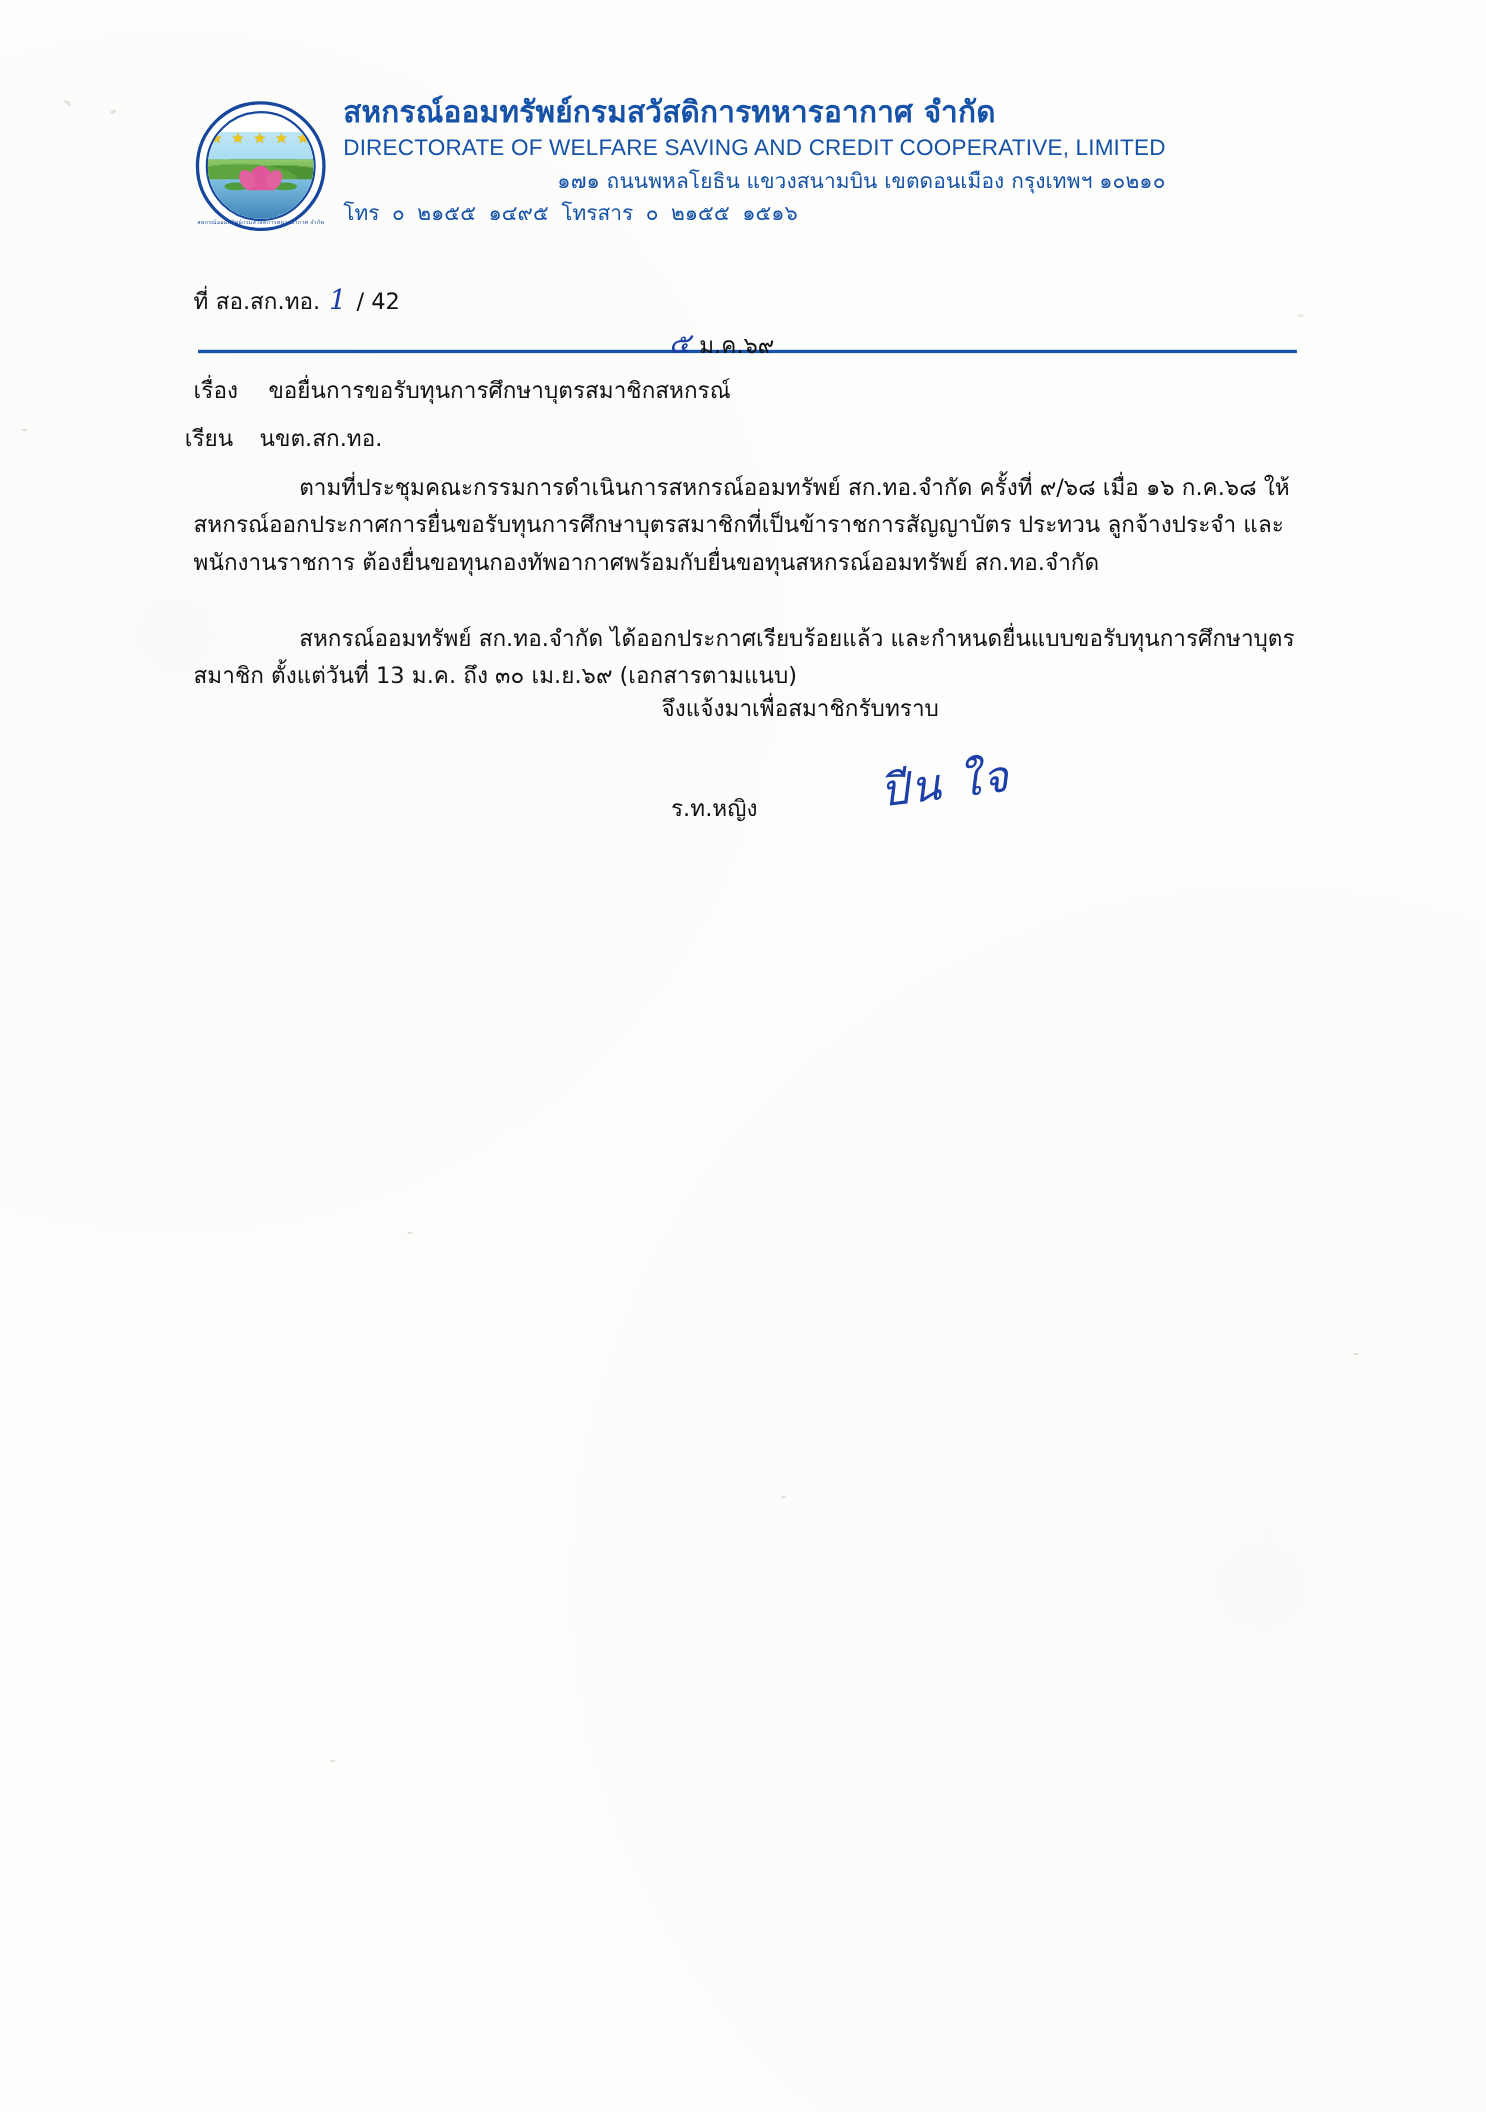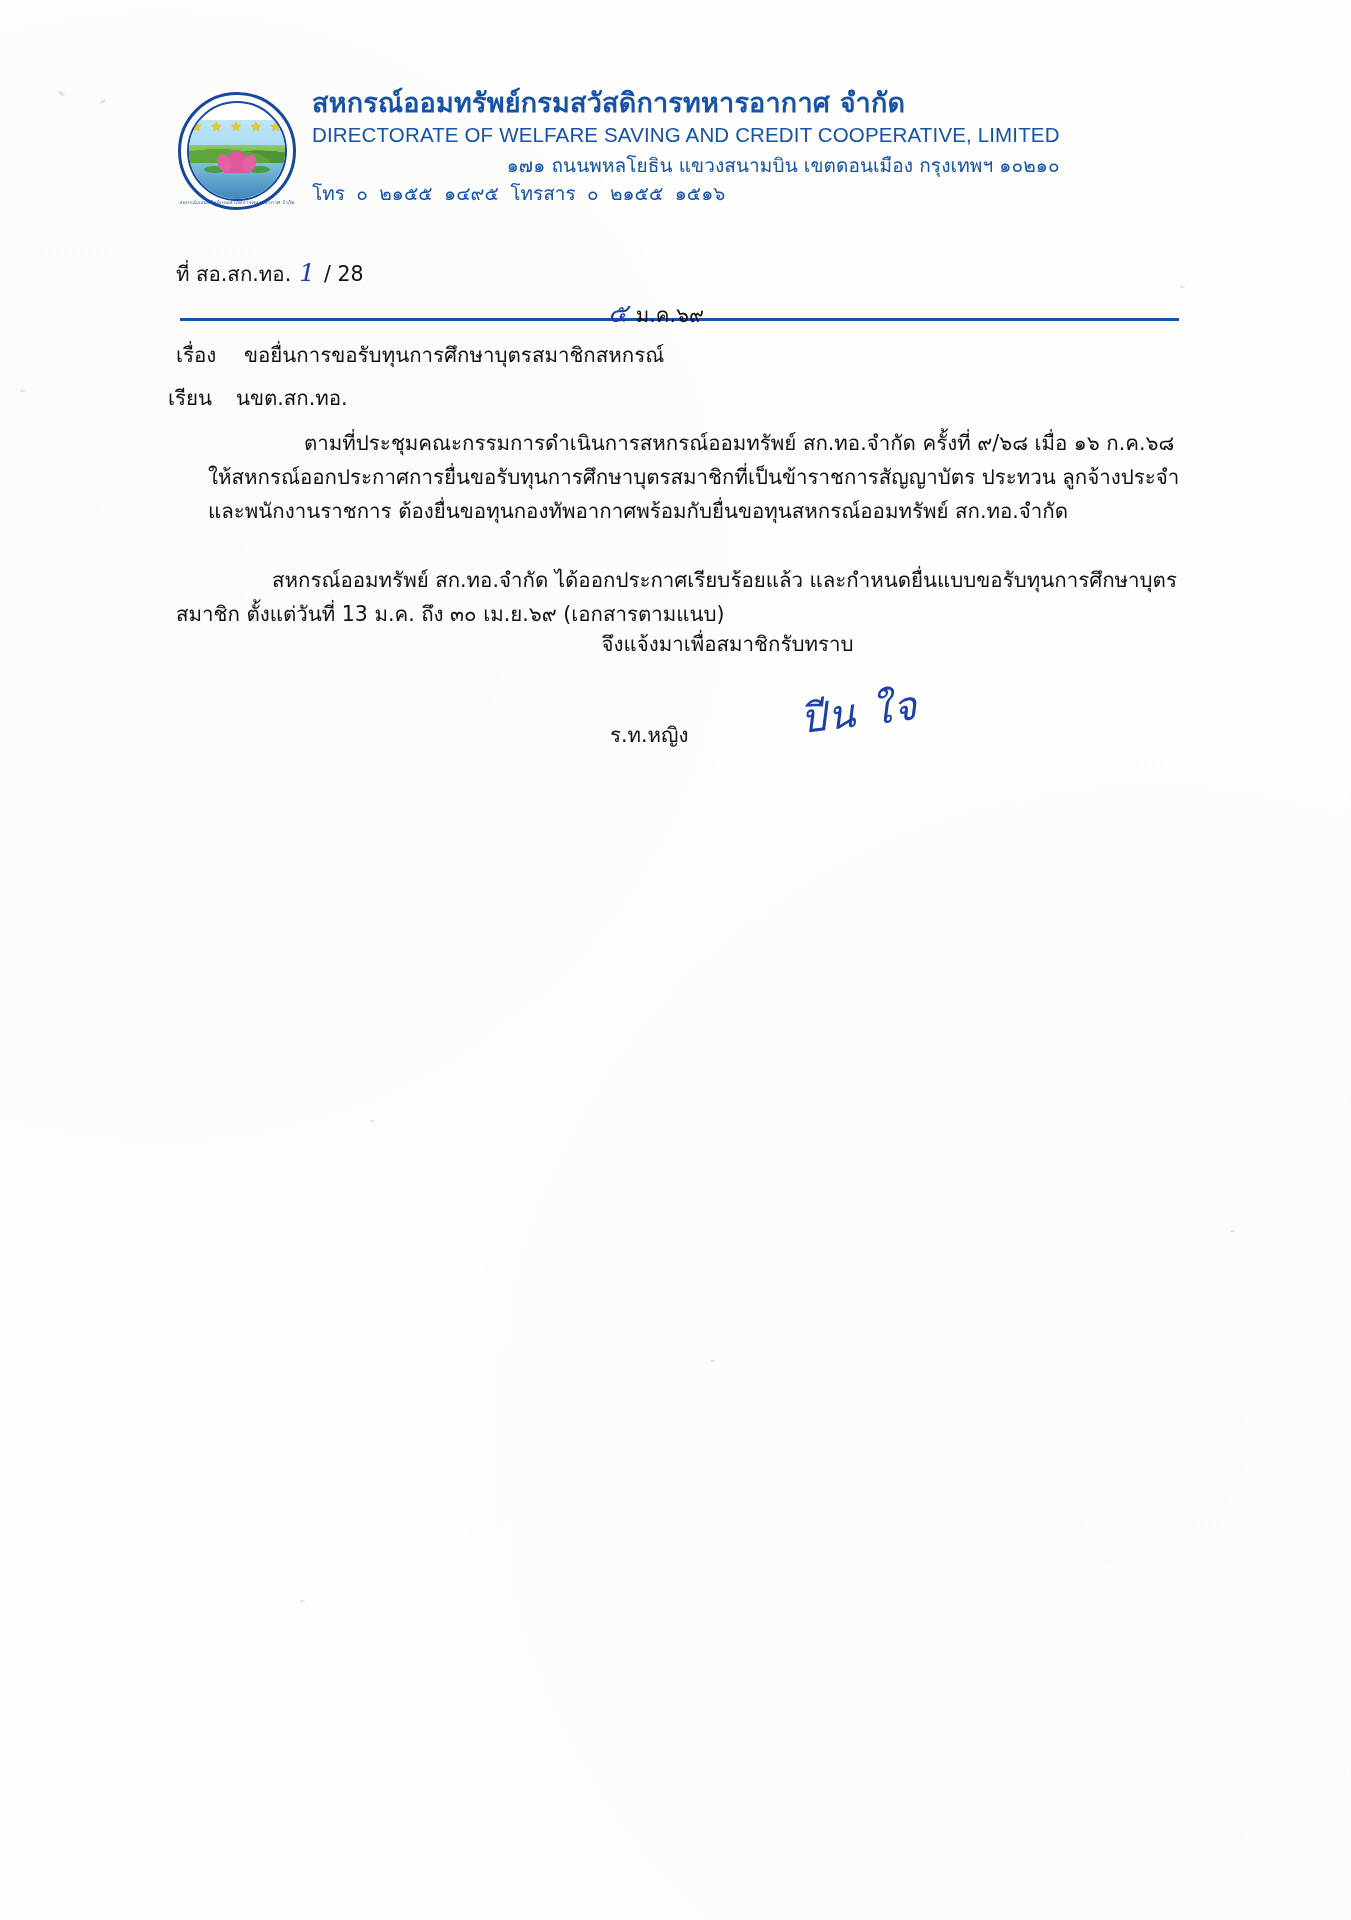--- a/index.html
+++ b/index.html
@@ -233,21 +233,20 @@
   }
   #to .lbl { display: inline-block; width: 68px; }
 
   #para1 {
     position: absolute;
     left: 176px;
     right: 168px;
     top: 178px;
     text-indent: 96px;
     text-align: left;
-    margin-left: 32px;
   }
   #para2 {
     position: absolute;
     left: 176px;
     right: 168px;
     top: 315px;
     text-indent: 96px;
   }
   #para3 {
     position: absolute;
@@ -327,21 +326,21 @@
       <div class="hd-tel">โทร ๐ ๒๑๕๕ ๑๔๙๕  โทรสาร ๐ ๒๑๕๕ ๑๕๑๖</div>
     </div>
 
     <div id="head-rule"></div>
   </div>
 
   <div id="body-area">
 
     <div id="docnum" class="th">
       <span>ที่  สอ.สก.ทอ.</span><span class="hw handwrite">1</span><span>/</span>
-      <span>28</span>
+      <span>42</span>
     </div>
 
     <div id="datestamp" class="th">
       <span class="hw handwrite">๕</span><span>ม.ค.๖๙</span>
     </div>
 
     <div id="subject" class="th">
       <span class="lbl">เรื่อง</span><span>ขอยื่นการขอรับทุนการศึกษาบุตรสมาชิกสหกรณ์</span>
     </div>
 

